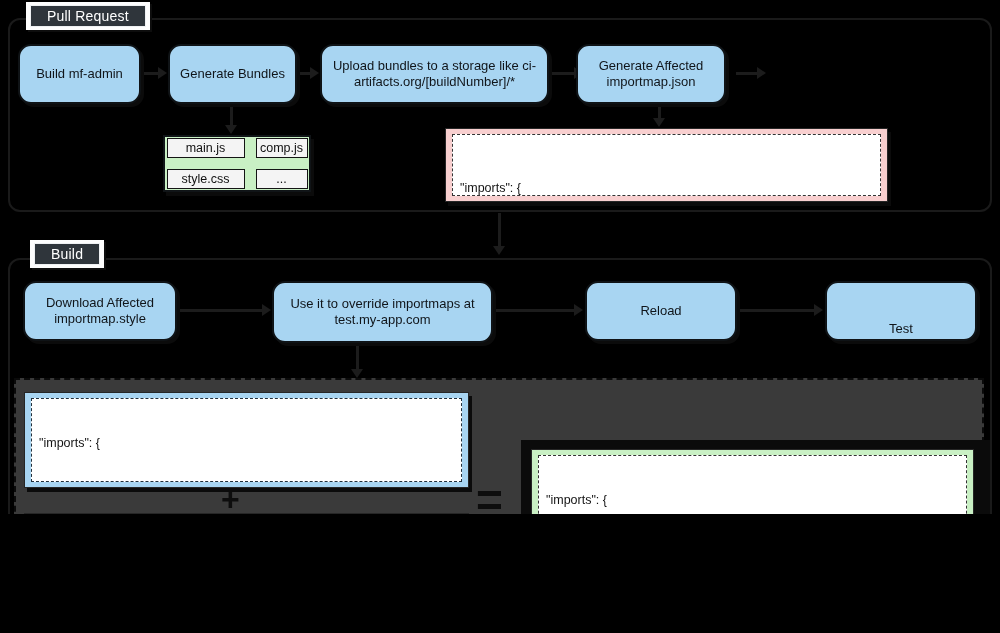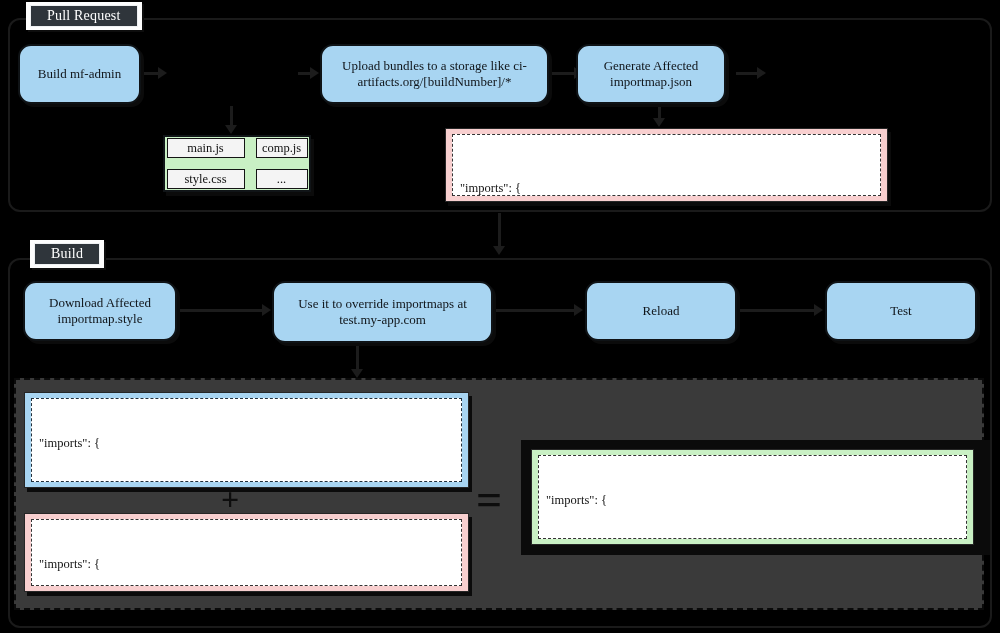--- a/index.html
+++ b/index.html
@@ -1,17 +1,17 @@
 <!DOCTYPE html>
 <html><head>
 <meta charset="utf-8">
 <style>
   html,body{margin:0;padding:0;background:#000;}
-  .canvas{position:relative;width:1000px;height:633px;background:#000;overflow:hidden;
-          font-family:Liberation Serif, serif;}
+  .canvas{position:relative;width:1000px;height:514px;background:#000;overflow:hidden;
+          font-family:Liberation Sans, sans-serif;}
   
   .section{position:absolute;border:2px solid #1a1a1a;border-radius:12px;box-sizing:border-box;}
   
   .label-wrap{position:absolute;background:#fdfdfd;padding:3px 4px;z-index:6;box-shadow:2px 2px 0 #0d0d0d;}
   .label-inner{background:#2f353b;border:1px solid #eef0f2;color:#fff;font-size:14px;
                padding:2px 16px;white-space:nowrap;letter-spacing:.2px;}
   
   .step{position:absolute;background:#a8d5f2;border:2px solid #0f1316;border-radius:13px;
         display:flex;align-items:center;justify-content:center;text-align:center;
         font-size:13px;line-height:1.25;color:#10151a;padding:2px 6px;box-sizing:border-box;
@@ -55,20 +55,23 @@
 
   <div class="label-wrap" style="left:26px;top:2px;">
     <div class="label-inner">Pull Request</div>
   </div>
 
   <div class="step" style="left:18px;top:44px;width:123px;height:60px;">
     <span>Build mf-admin</span>
   </div>
   <div class="arr-r" style="left:142px;top:72px;width:17px;"></div>
 
+  <div class="step" style="left:168px;top:44px;width:129px;height:60px;">
+    <span>Generate Bundles</span>
+  </div>
   <div class="arr-r" style="left:298px;top:72px;width:13px;"></div>
 
   <div class="step" style="left:320px;top:44px;width:229px;height:60px;">
     <span>Upload bundles to a storage like ci-artifacts.org/[buildNumber]/*</span>
   </div>
   <div class="arr-r" style="left:550px;top:72px;width:25px;"></div>
 
   <div class="step" style="left:576px;top:44px;width:150px;height:60px;">
     <span>Generate Affected importmap.json</span>
   </div>
@@ -108,21 +111,21 @@
   <div class="step" style="left:272px;top:281px;width:221px;height:62px;">
     <span>Use it to override importmaps at test.my-app.com</span>
   </div>
   <div class="arr-r" style="left:496px;top:309px;width:79px;"></div>
 
   <div class="step" style="left:585px;top:281px;width:152px;height:60px;">
     <span>Reload</span>
   </div>
   <div class="arr-r" style="left:740px;top:309px;width:75px;"></div>
 
-  <div class="step" style="left:825px;top:281px;width:152px;height:60px;">
+  <div class="step" style="left:825px;top:281px;width:152px;height:60px;align-items:flex-end;">
     <span>Test</span>
   </div>
 
   <div class="arr-d" style="left:356px;top:345px;height:25px;"></div>
 
   <div class="panel" style="left:14px;top:378px;width:970px;height:232px;"></div>
 
   <div class="codebox blue lh-std" style="left:24px;top:392px;width:445px;height:96px;">
     <div class="inner">
       <span class="code-line">"imports": {</span>

